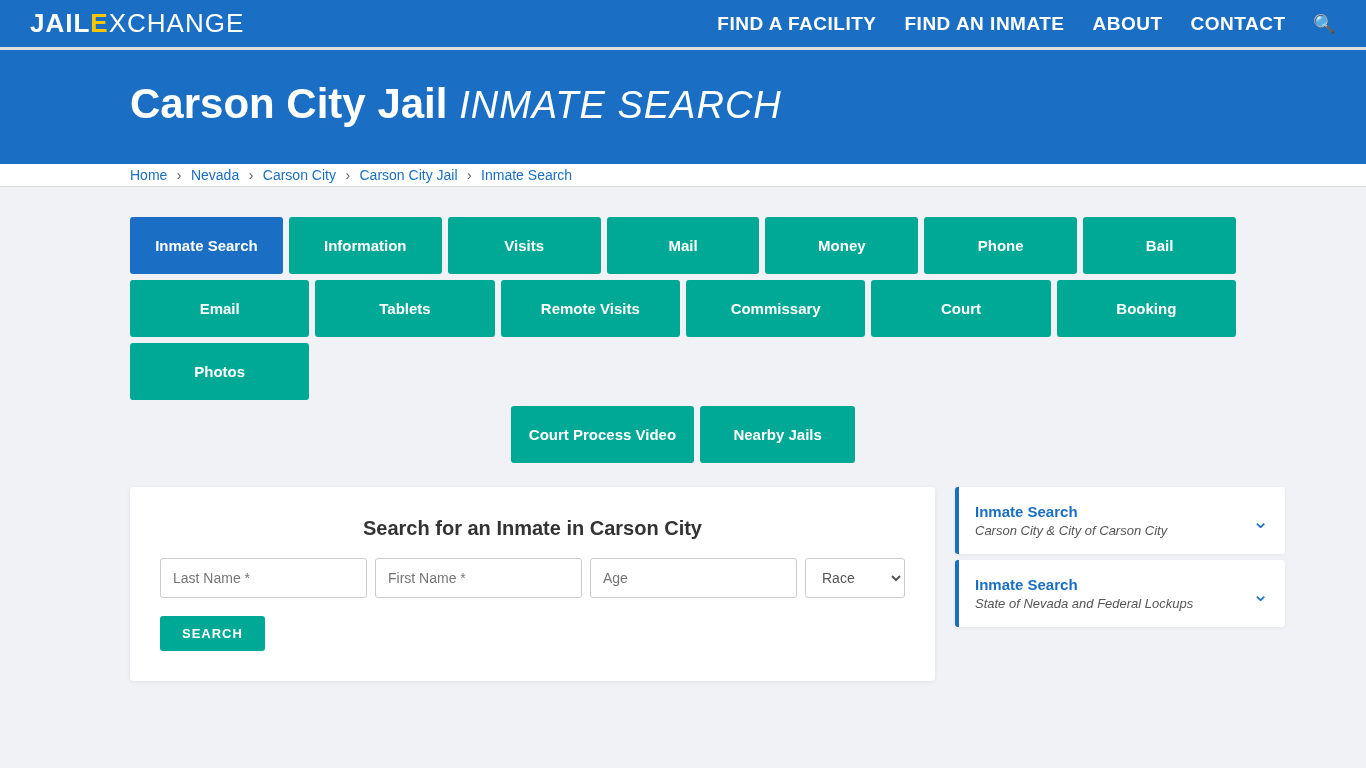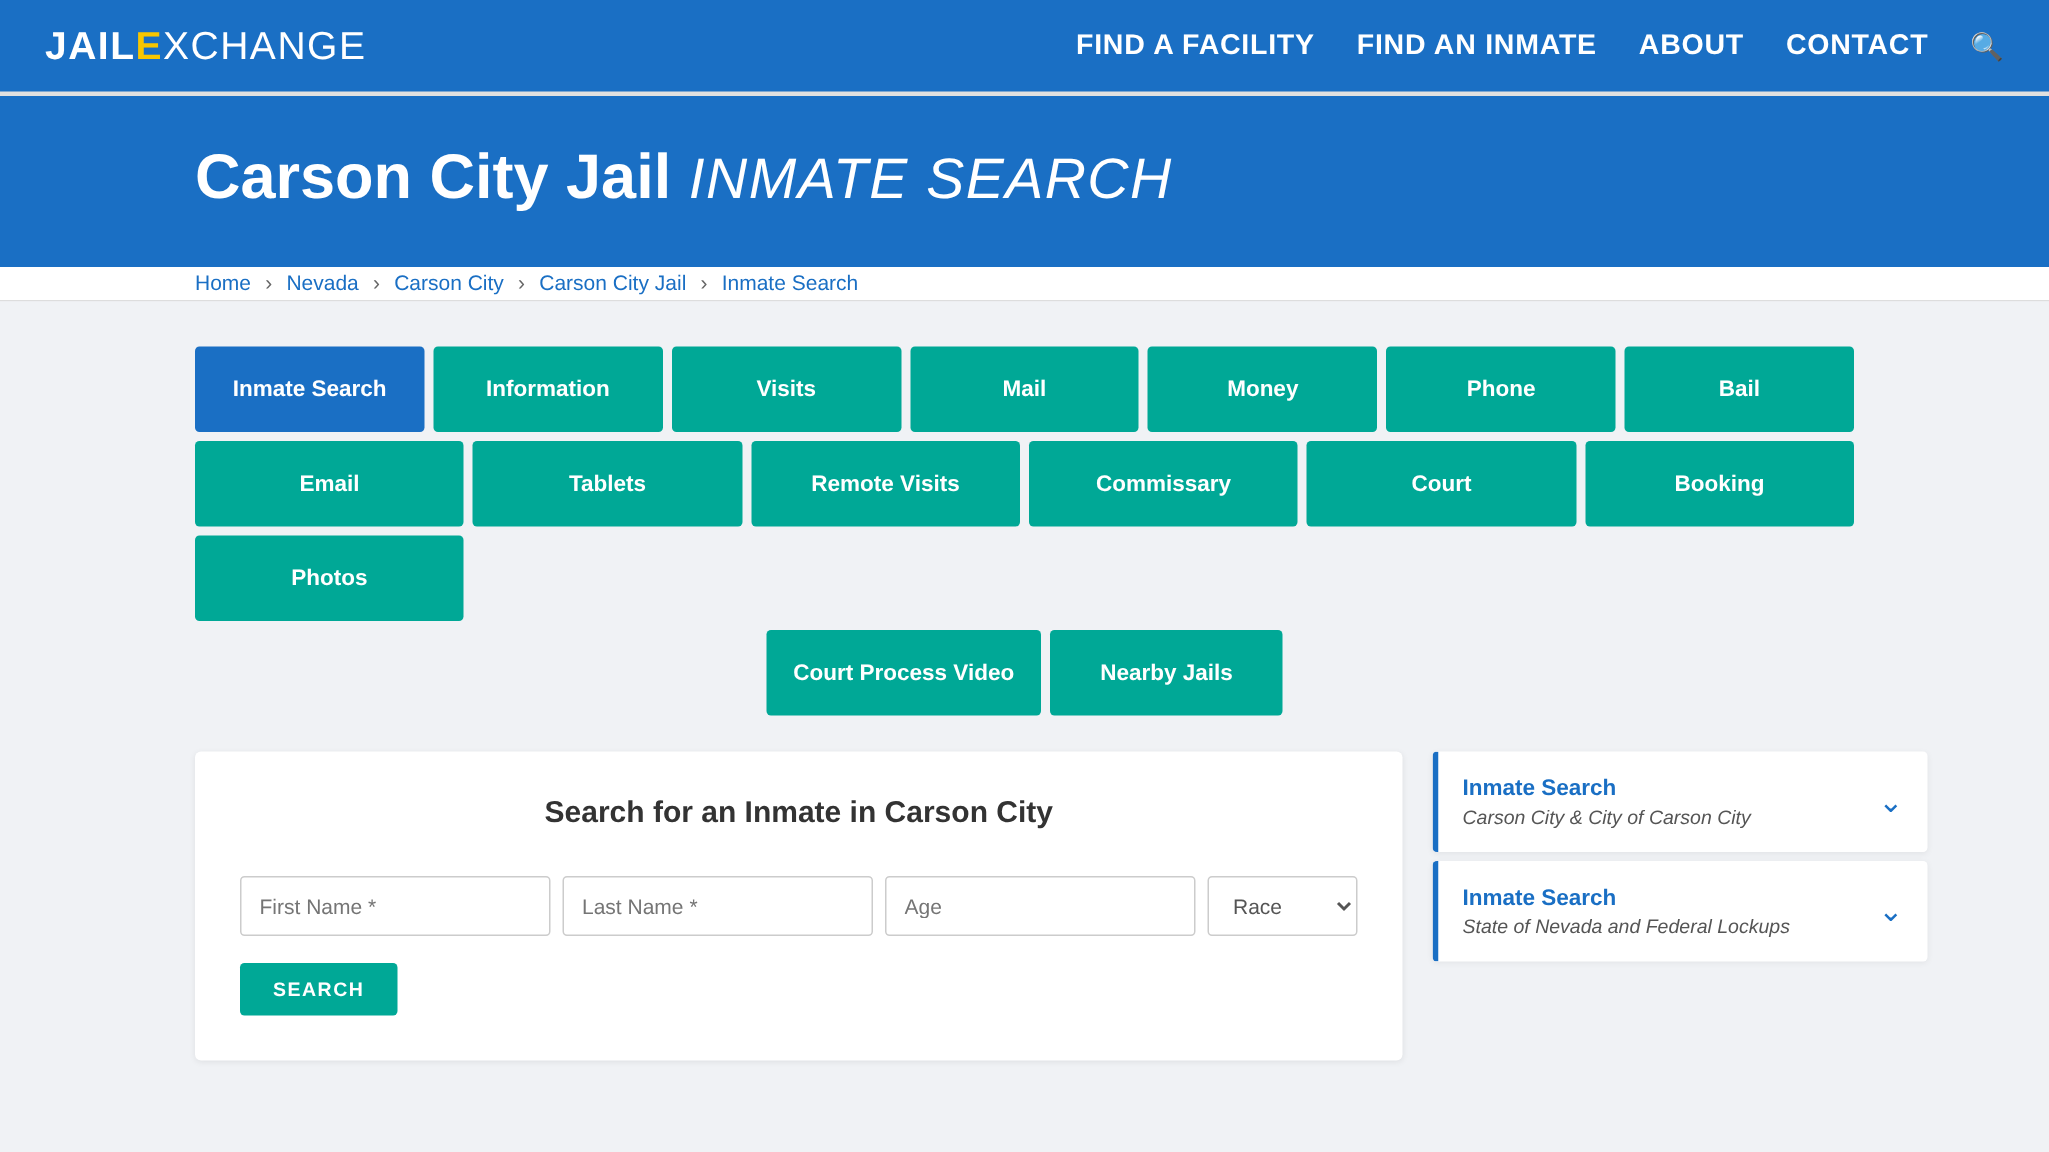--- a/index.html
+++ b/index.html
@@ -5,21 +5,21 @@
     * { margin: 0; padding: 0; box-sizing: border-box; }
     body { font-family: Arial, sans-serif; background: #f0f2f5; color: #333; }
 
     
     .navbar {
       background: #1a6fc4;
       display: flex;
       align-items: center;
       justify-content: space-between;
       padding: 0 30px;
-      height: 64px;
+      height: 50px;
       border-bottom: 3px solid #e0e0e0;
     }
     .logo {
       display: flex;
       align-items: center;
       font-size: 26px;
       font-weight: 900;
       color: #fff;
       letter-spacing: 1px;
     }
@@ -137,21 +137,21 @@
     .search-card {
       background: #fff;
       border-radius: 4px;
       padding: 30px 30px 30px 30px;
       flex: 1;
       box-shadow: 0 1px 4px rgba(0,0,0,0.08);
     }
     .search-card h2 {
       font-size: 20px;
       font-weight: 700;
-      margin-bottom: 30px;
+      margin-bottom: 18px;
       text-align: center;
     }
     .search-form {
       display: flex;
       gap: 8px;
       margin-bottom: 16px;
     }
     .search-form input, .search-form select {
       flex: 1;
       padding: 10px 12px;
@@ -274,22 +274,22 @@
   <div class="btn-row3-wrapper">
     <button class="tab-btn">Court Process Video</button>
     <button class="tab-btn">Nearby Jails</button>
   </div>
 
   <div class="search-sidebar">
 
     <div class="search-card">
       <h2>Search for an Inmate in Carson City</h2>
       <div class="search-form">
+        <input type="text" placeholder="Last Name *" style="">
         <input type="text" placeholder="First Name *" style="">
-        <input type="text" placeholder="Last Name *" style="">
         <input type="text" placeholder="Age" style="">
         <select>
           <option>Race</option>
           <option>White</option>
           <option>Black</option>
           <option>Hispanic</option>
           <option>Asian</option>
           <option>Other</option>
         </select>
       </div>

